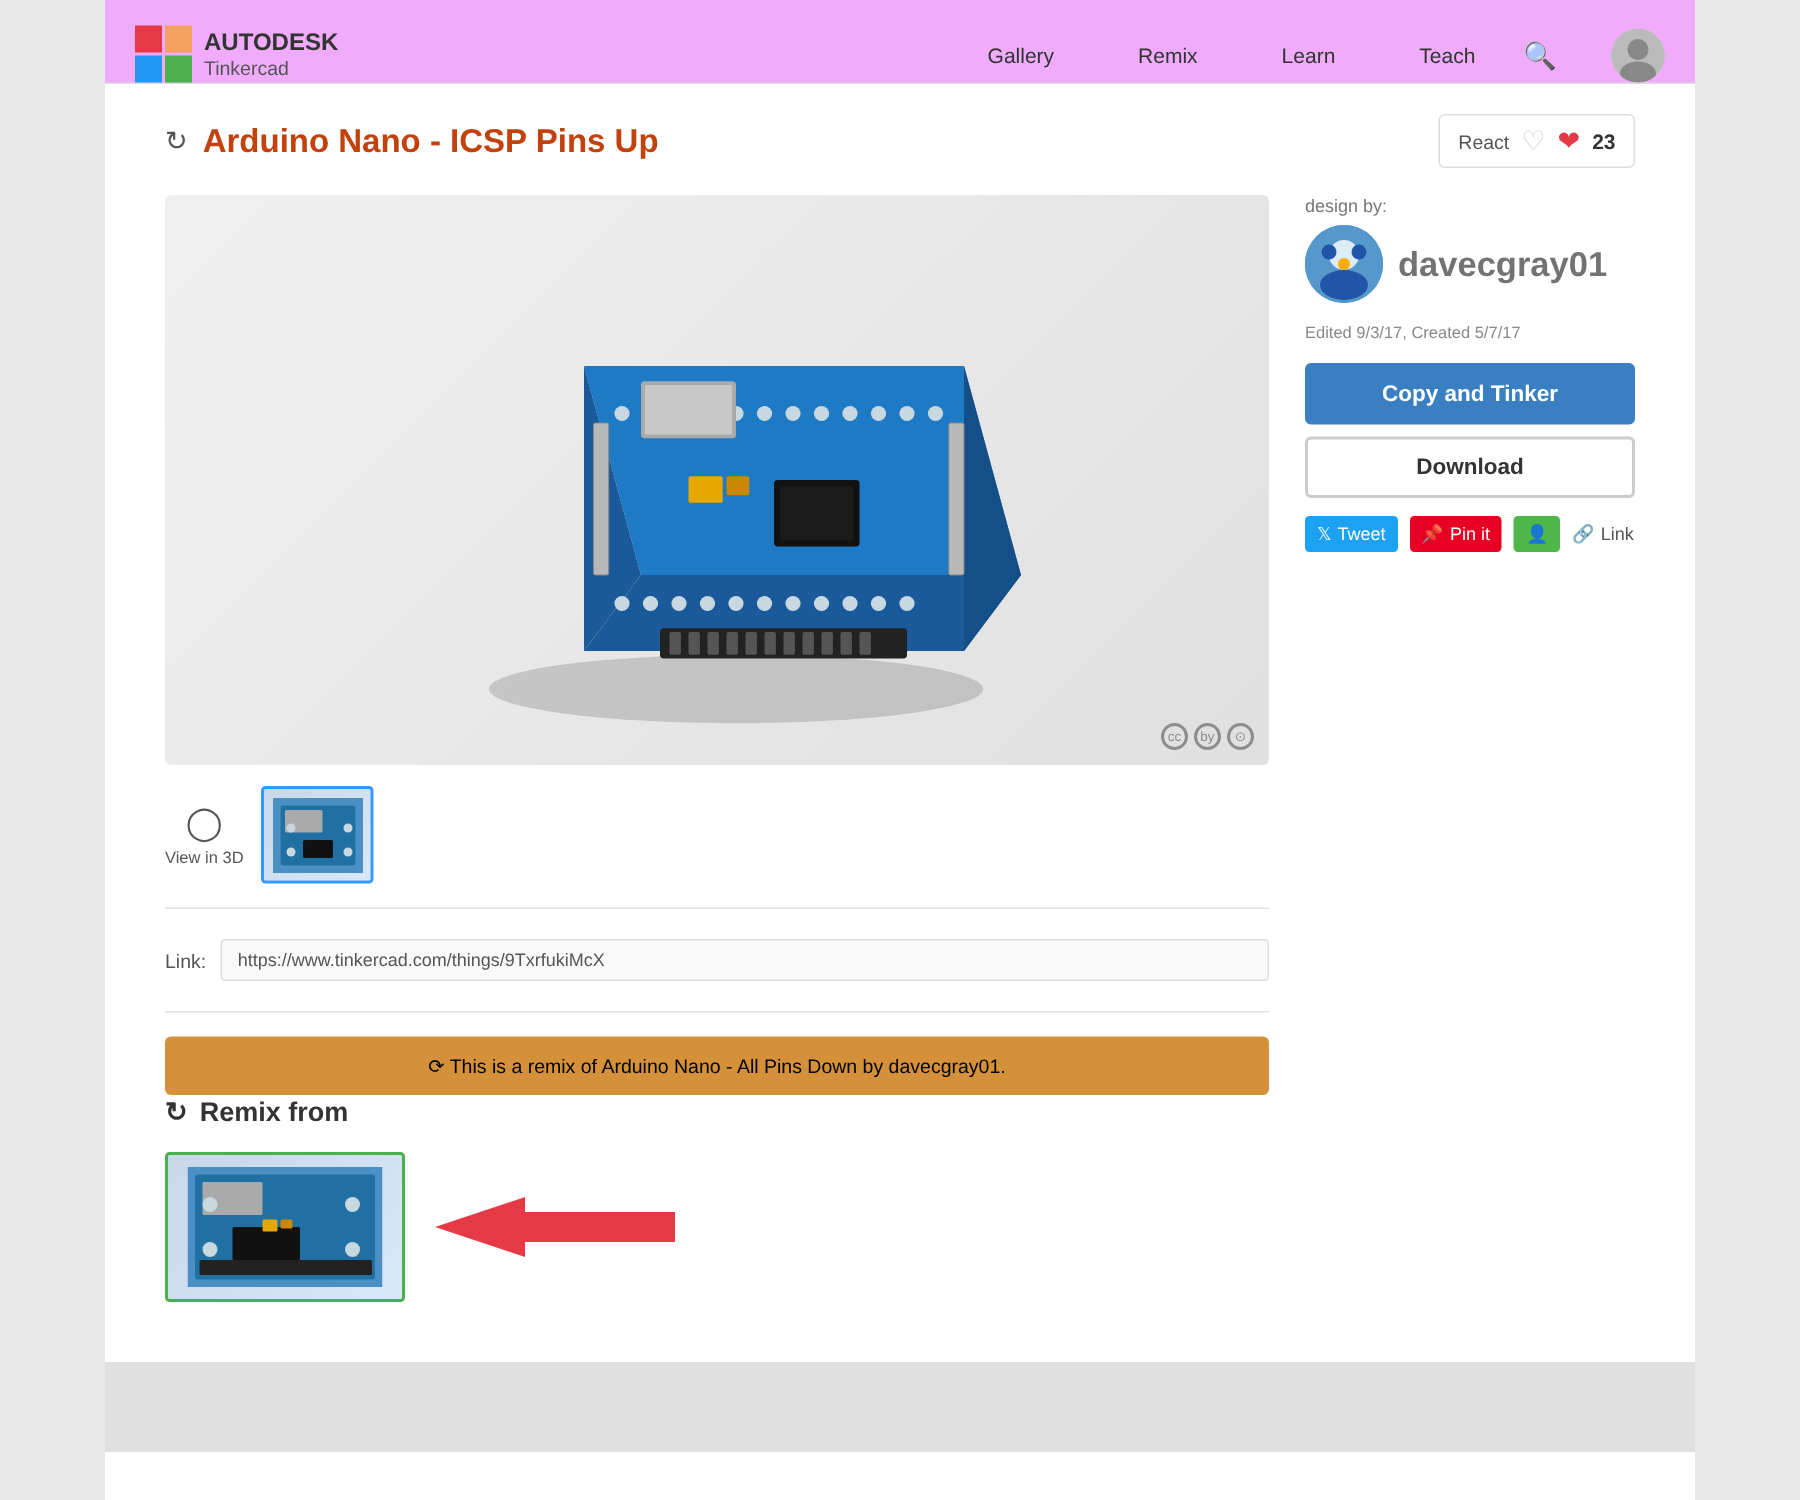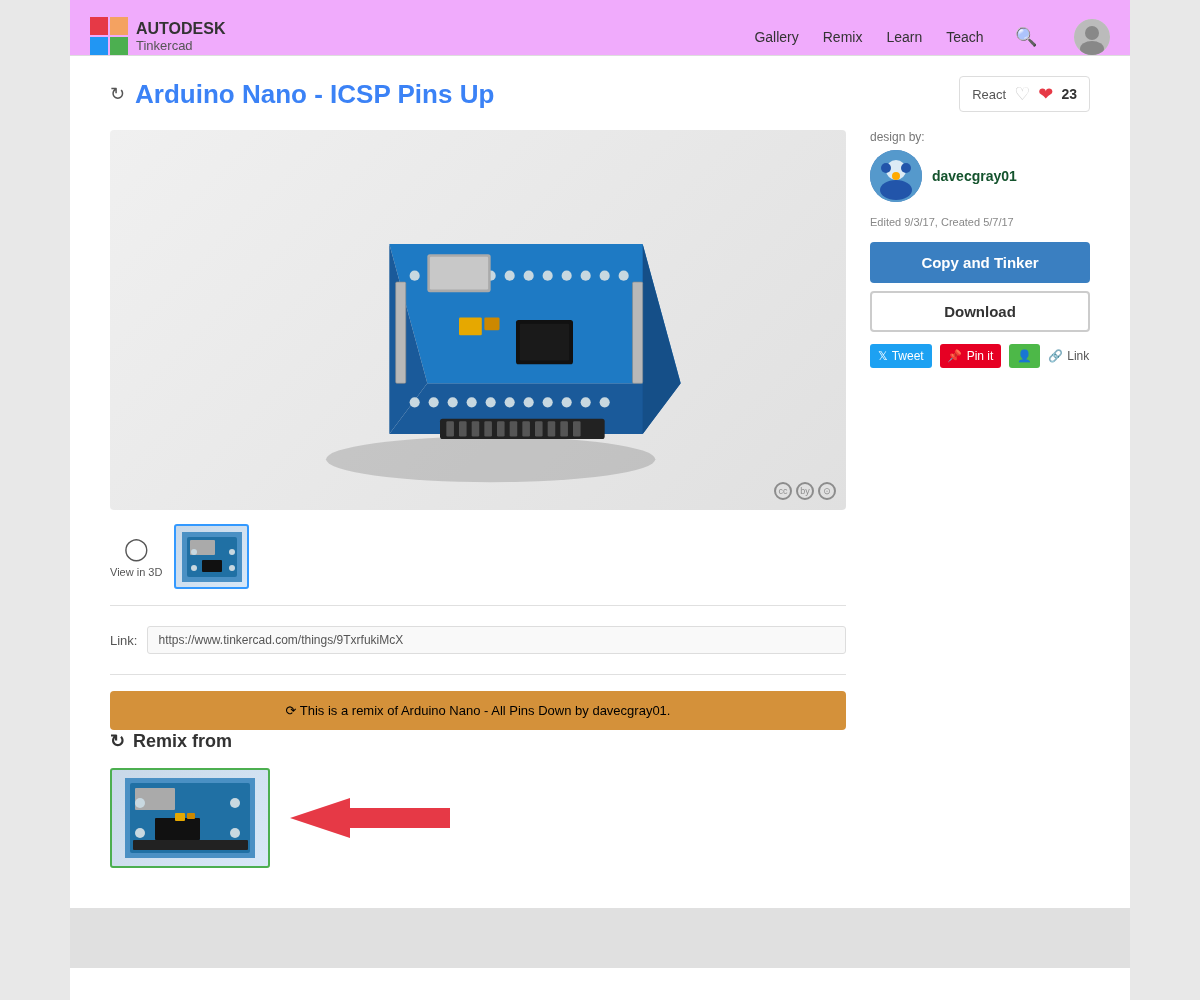--- a/index.html
+++ b/index.html
@@ -33,40 +33,40 @@
       width: 38px;
       height: 38px;
       gap: 2px;
       margin-right: 8px;
     }
     .tinkercad-grid .c1 { background: #e63946; }
     .tinkercad-grid .c2 { background: #f4a261; }
     .tinkercad-grid .c3 { background: #2196f3; }
     .tinkercad-grid .c4 { background: #4caf50; }
     .nav-links { display: flex; align-items: center; gap: 24px; }
-    .nav-links a { text-decoration: none; color: #333; font-size: 14px; font-weight: 500; }
+    .nav-links a { text-decoration: none; color: #333; font-size: 14px; font-weight: 500; margin-left: 32px; }
     .nav-search { font-size: 18px; cursor: pointer; color: #555; margin-left: 8px; }
     .nav-avatar {
       width: 36px; height: 36px; border-radius: 50%;
       background: #ccc; margin-left: 12px;
       display: flex; align-items: center; justify-content: center;
       overflow: hidden;
     }
 
     
     .content { padding: 20px 40px; }
 
     
     .page-title-row {
       display: flex; align-items: center; justify-content: space-between;
       margin-bottom: 18px;
     }
     .page-title-left { display: flex; align-items: center; gap: 10px; }
     .remix-icon { font-size: 18px; color: #555; }
-    .page-title { font-size: 26px; font-weight: bold; color: #3b82f6; text-align: center; }
+    .page-title { font-size: 22px; font-weight: bold; color: #c2410c; text-align: center; }
     .react-section { display: flex; align-items: center; gap: 8px; border: 1px solid #ddd; border-radius: 4px; padding: 6px 12px; }
     .react-label { font-size: 13px; color: #555; }
     .heart-empty { font-size: 18px; color: #ccc; }
     .heart-filled { font-size: 18px; color: #e63946; }
     .heart-count { font-size: 14px; font-weight: bold; }
 
     
     .main-grid { display: flex; gap: 24px; }
 
     
@@ -118,21 +118,21 @@
     
     .info-panel { width: 220px; flex-shrink: 0; }
     .design-by { font-size: 12px; color: #777; margin-bottom: 6px; }
     .designer-row { display: flex; align-items: center; gap: 10px; margin-bottom: 14px; }
     .designer-avatar {
       width: 52px; height: 52px; border-radius: 50%;
       background: radial-gradient(circle, #5599dd 0%, #3366aa 100%);
       display: flex; align-items: center; justify-content: center;
       font-size: 24px; color: #fff;
     }
-    .designer-name { font-size: 14px; font-weight: bold; color: #14532d; }
+    .designer-name { font-size: 23px; font-weight: bold; color: #737373; }
     .edit-dates { font-size: 11px; color: #888; margin-bottom: 14px; }
 
     .btn-copy {
       width: 100%; padding: 12px;
       background: #3a7fc1; color: #fff;
       border: none; border-radius: 4px;
       font-size: 15px; font-weight: bold;
       cursor: pointer; margin-bottom: 8px;
     }
 

